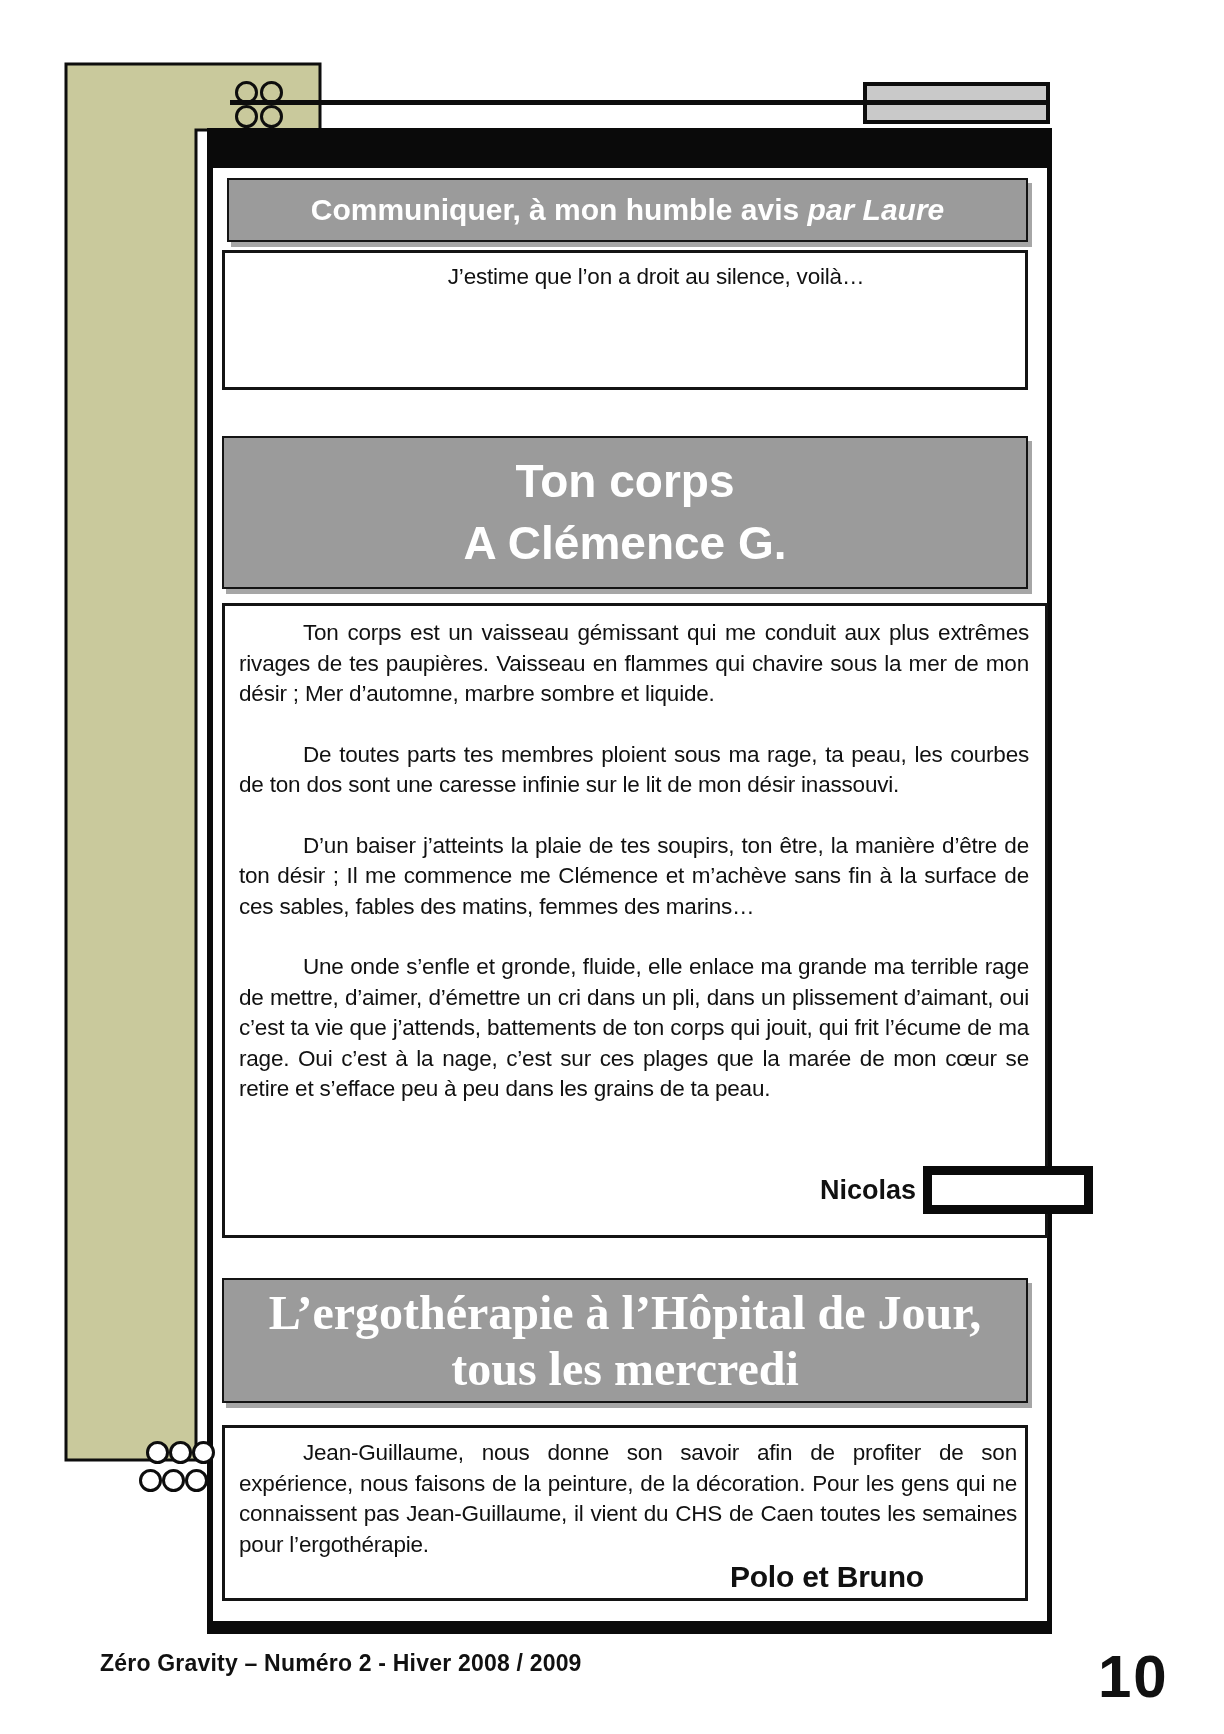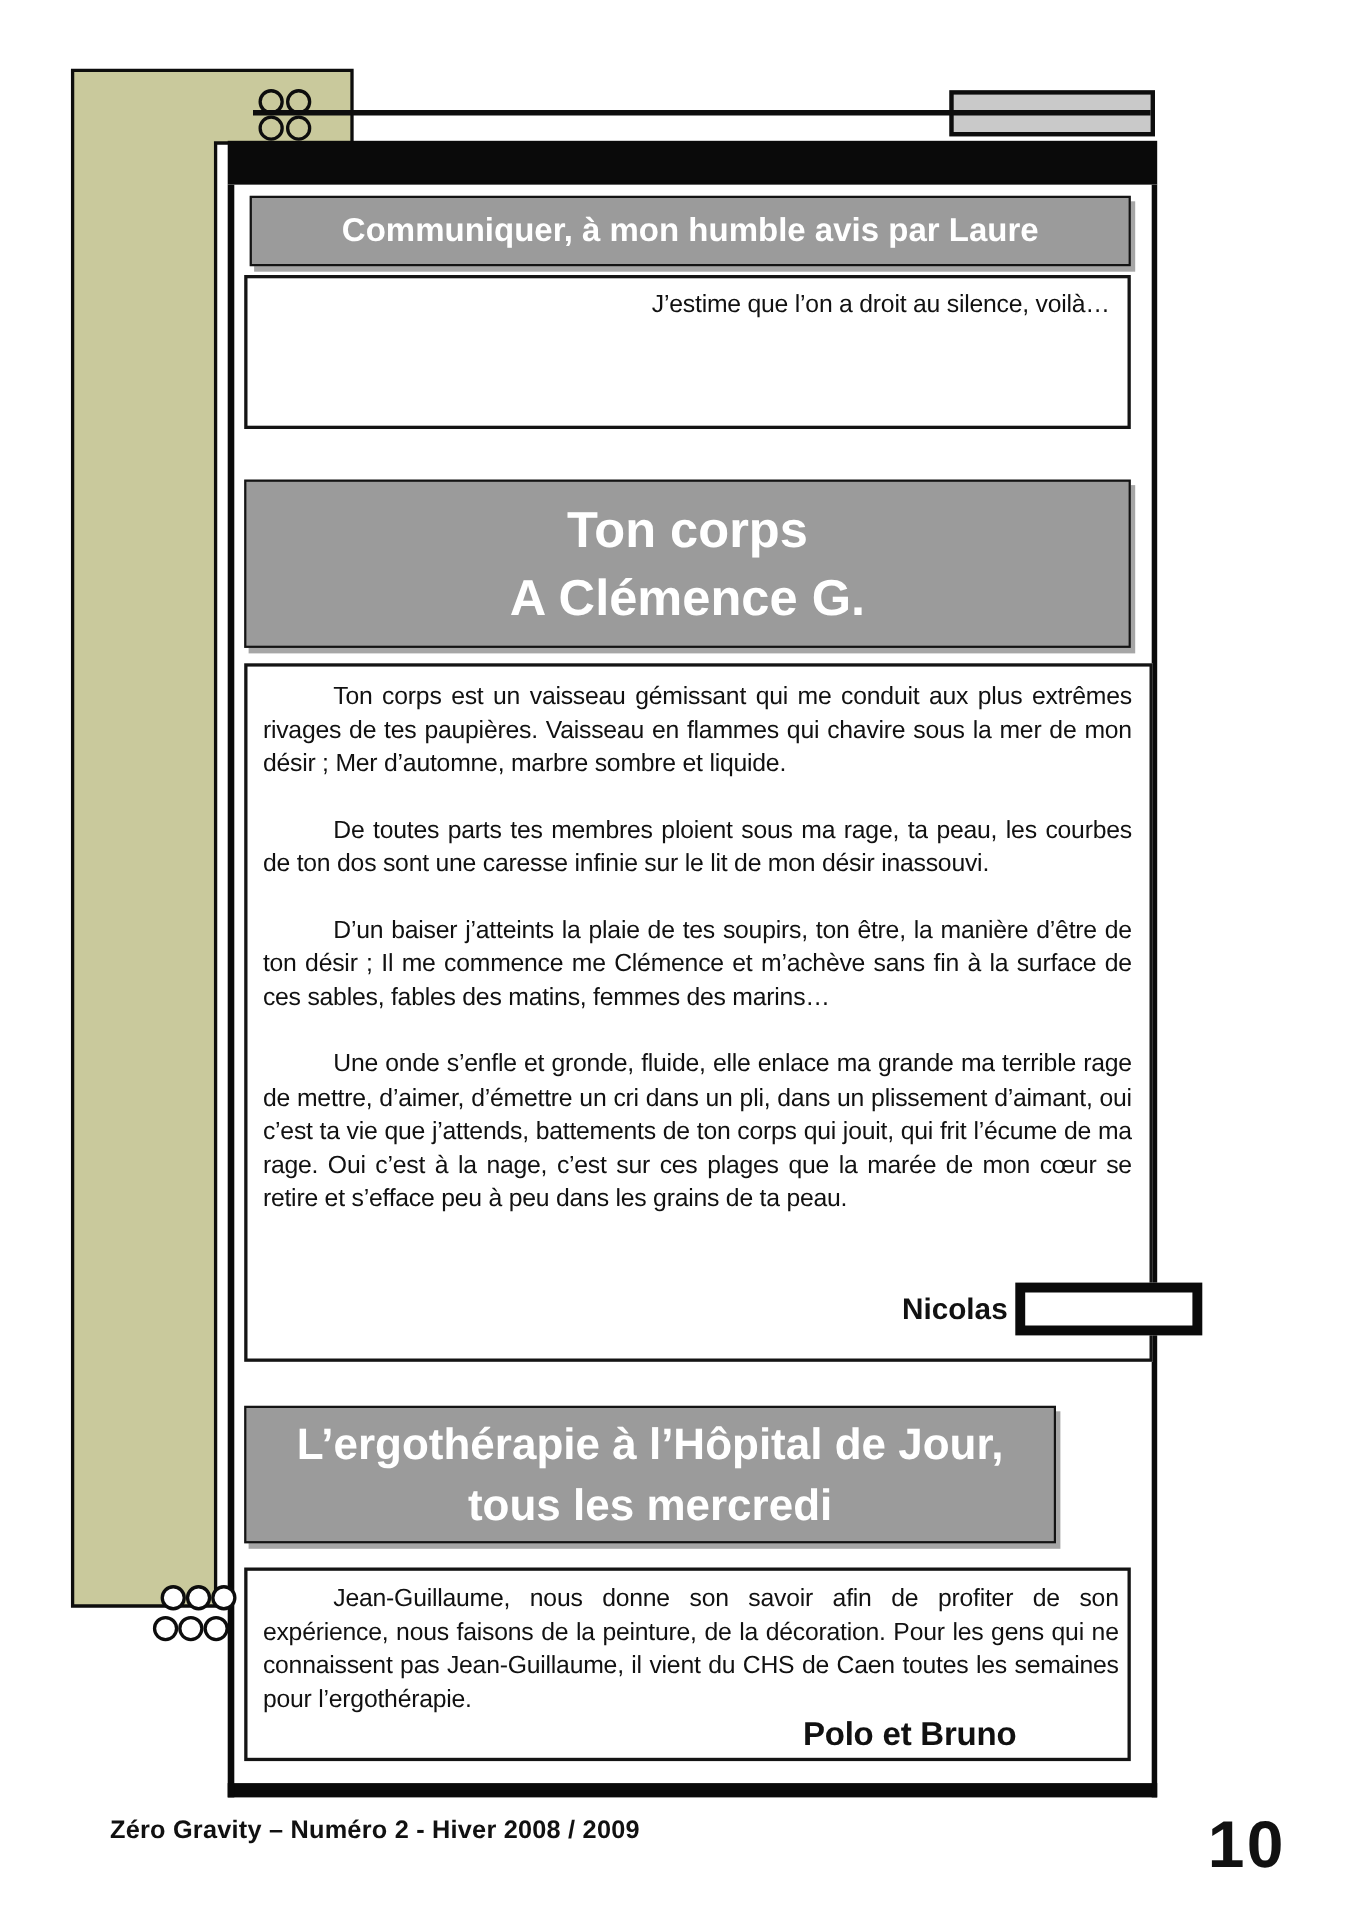--- a/index.html
+++ b/index.html
@@ -27,23 +27,23 @@
   .black-bar{left:207px;top:128px;width:845px;height:40px;background:#0a0a0a;z-index:2;}
 
   
   .page-frame{left:207px;top:168px;width:845px;height:1466px;background:#ffffff;box-sizing:border-box;
     border-left:6px solid #0a0a0a;border-right:5px solid #0a0a0a;border-bottom:13px solid #0a0a0a;z-index:2;}
 
   
   .banner{box-sizing:border-box;background:#9b9b9b;border:2px solid #141414;z-index:3;
     color:#ffffff;font-weight:bold;text-align:center;box-shadow:4px 5px 0 rgba(0,0,0,0.35);}
   .title-bar{left:227px;top:178px;width:801px;height:64px;font-size:30px;line-height:60px;}
-  .title-bar .byline{font-weight:bold;}
+  .title-bar .byline{font-weight:bold;font-style:italic;}
   .toncorps{left:222px;top:436px;width:806px;height:153px;font-size:46px;line-height:62px;padding-top:12px;}
-  .ergo-banner{left:222px;top:1278px;width:738px;height:125px;font-size:40px;line-height:56px;padding-top:5px;}
+  .ergo-banner{left:222px;top:1278px;width:806px;height:125px;font-size:48px;line-height:56px;padding-top:5px;font-family:Liberation Serif, serif;}
 
   
   .textbox{box-sizing:border-box;background:#ffffff;border:3px solid #141414;z-index:3;
     font-size:22.5px;letter-spacing:-0.2px;text-align:justify;}
   .textbox p{margin:0;text-indent:64px;}
   .intro-box{left:222px;top:250px;width:806px;height:140px;padding:8px 16px 0 14px;line-height:32px;}
   .poem-box{left:222px;top:603px;width:826px;height:635px;padding:12px 16px 0 14px;line-height:30.5px;}
   .poem-box p{margin-bottom:30px;}
   .jg-box{left:222px;top:1425px;width:806px;height:176px;padding:10px 8px 0 14px;line-height:30.5px;}
 
@@ -78,21 +78,21 @@
   <div class="abs black-bar"></div>
   <div class="abs page-frame"></div>
 
   <div class="abs banner title-bar">
     <span>Communiquer, à mon humble avis</span>
     <span> </span>
     <span class="byline">par Laure</span>
   </div>
 
   <div class="abs textbox intro-box">
-    <p style="text-align:right;">J’estime que l’on a droit au silence, voilà…</p>
+    <p style="text-align:center;">J’estime que l’on a droit au silence, voilà…</p>
   </div>
 
   <div class="abs banner toncorps">
     <div>Ton corps</div>
     <div>A Clémence G.</div>
   </div>
 
   <div class="abs textbox poem-box">
     <p>Ton corps est un vaisseau gémissant qui me conduit aux plus extrêmes rivages de tes paupières. Vaisseau en flammes qui chavire sous la mer de mon désir ; Mer d’automne, marbre sombre et liquide.</p>
     <p>De toutes parts tes membres ploient sous ma rage, ta peau, les courbes de ton dos sont une caresse infinie sur le lit de mon désir inassouvi.</p>

